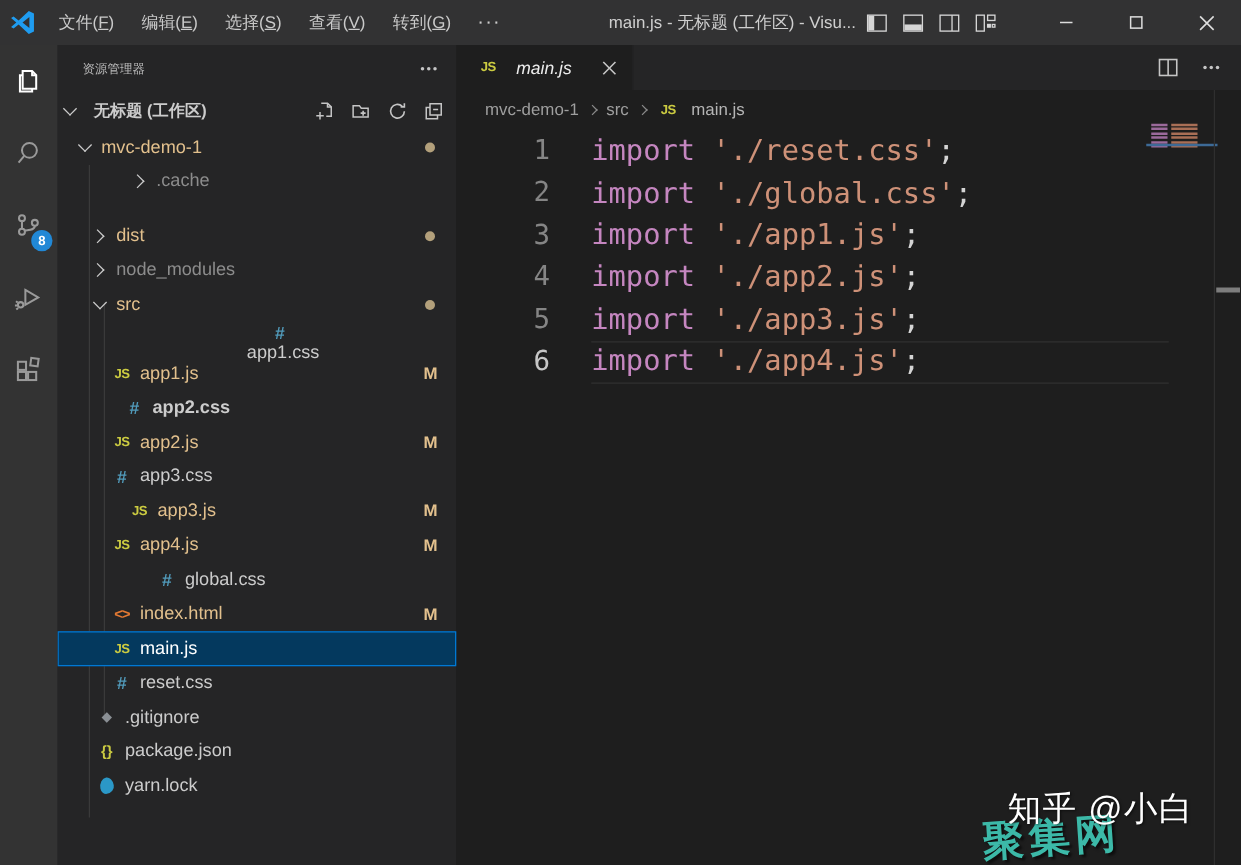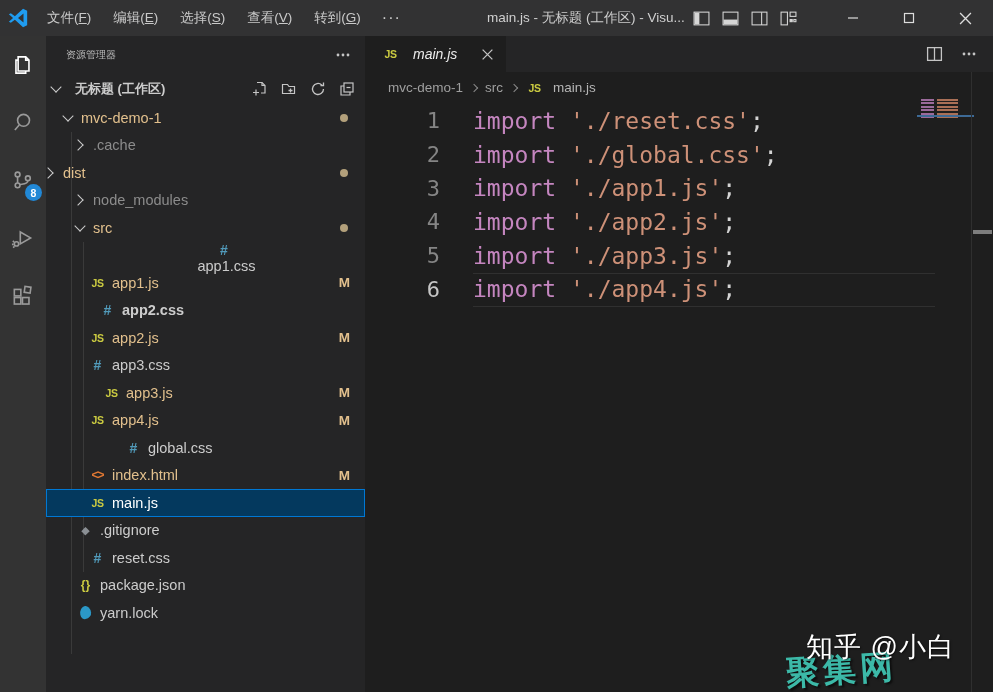--- a/index.html
+++ b/index.html
@@ -237,25 +237,25 @@
     </span>
   </div>
   <div class="tree" id="tree">
     <div class="guide g1"></div>
     <div class="guide g2"></div>
   <div class="trow" style="padding-left: 18px;">
         <span class="chev down"></span>
         <span class="lbl st-modified">mvc-demo-1</span>
         <span class="dot"></span>
       </div>
-      <div class="trow" style="padding-left: 30px;">
+      <div class="trow" style="padding-left: 30px; margin-left: 32px;">
         <span class="chev right"></span>
         <span class="lbl st-ignored">.cache</span>
       </div>
-      <div class="trow" style="">
+      <div class="trow" style="padding-left: 30px; margin-top: 16px;">
         <span class="chev right"></span>
         <span class="lbl st-modified">dist</span>
         <span class="dot"></span>
       </div>
       <div class="trow" style="padding-left: 30px;">
         <span class="chev right"></span>
         <span class="lbl st-ignored">node_modules</span>
       </div>
       <div class="trow" style="padding-left: 30px;">
         <span class="chev down"></span>
@@ -300,27 +300,27 @@
       </div>
       <div class="trow" style="padding-left: 42px;">
         <span class="fic ic-html"></span>
         <span class="lbl st-modified">index.html</span>
         <span class="mbadge">M</span>
       </div>
       <div class="trow selected" style="padding-left: 42px;">
         <span class="fic ic-js"></span>
         <span class="lbl st-selected">main.js</span>
       </div>
+      <div class="trow" style="padding-left: 42px;">
+        <span class="fic ic-css"></span>
+        <span class="lbl st-normal">reset.css</span>
+      </div>
       <div class="trow" style="padding-left: 30px;">
         <span class="fic ic-git"></span>
         <span class="lbl st-normal">.gitignore</span>
-      </div>
-      <div class="trow" style="padding-left: 42px;">
-        <span class="fic ic-css"></span>
-        <span class="lbl st-normal">reset.css</span>
       </div>
       <div class="trow" style="padding-left: 30px;">
         <span class="fic ic-json"></span>
         <span class="lbl st-normal">package.json</span>
       </div>
       <div class="trow" style="padding-left: 30px;">
         <span class="fic ic-yarn"></span>
         <span class="lbl st-normal">yarn.lock</span>
       </div>
     </div>

